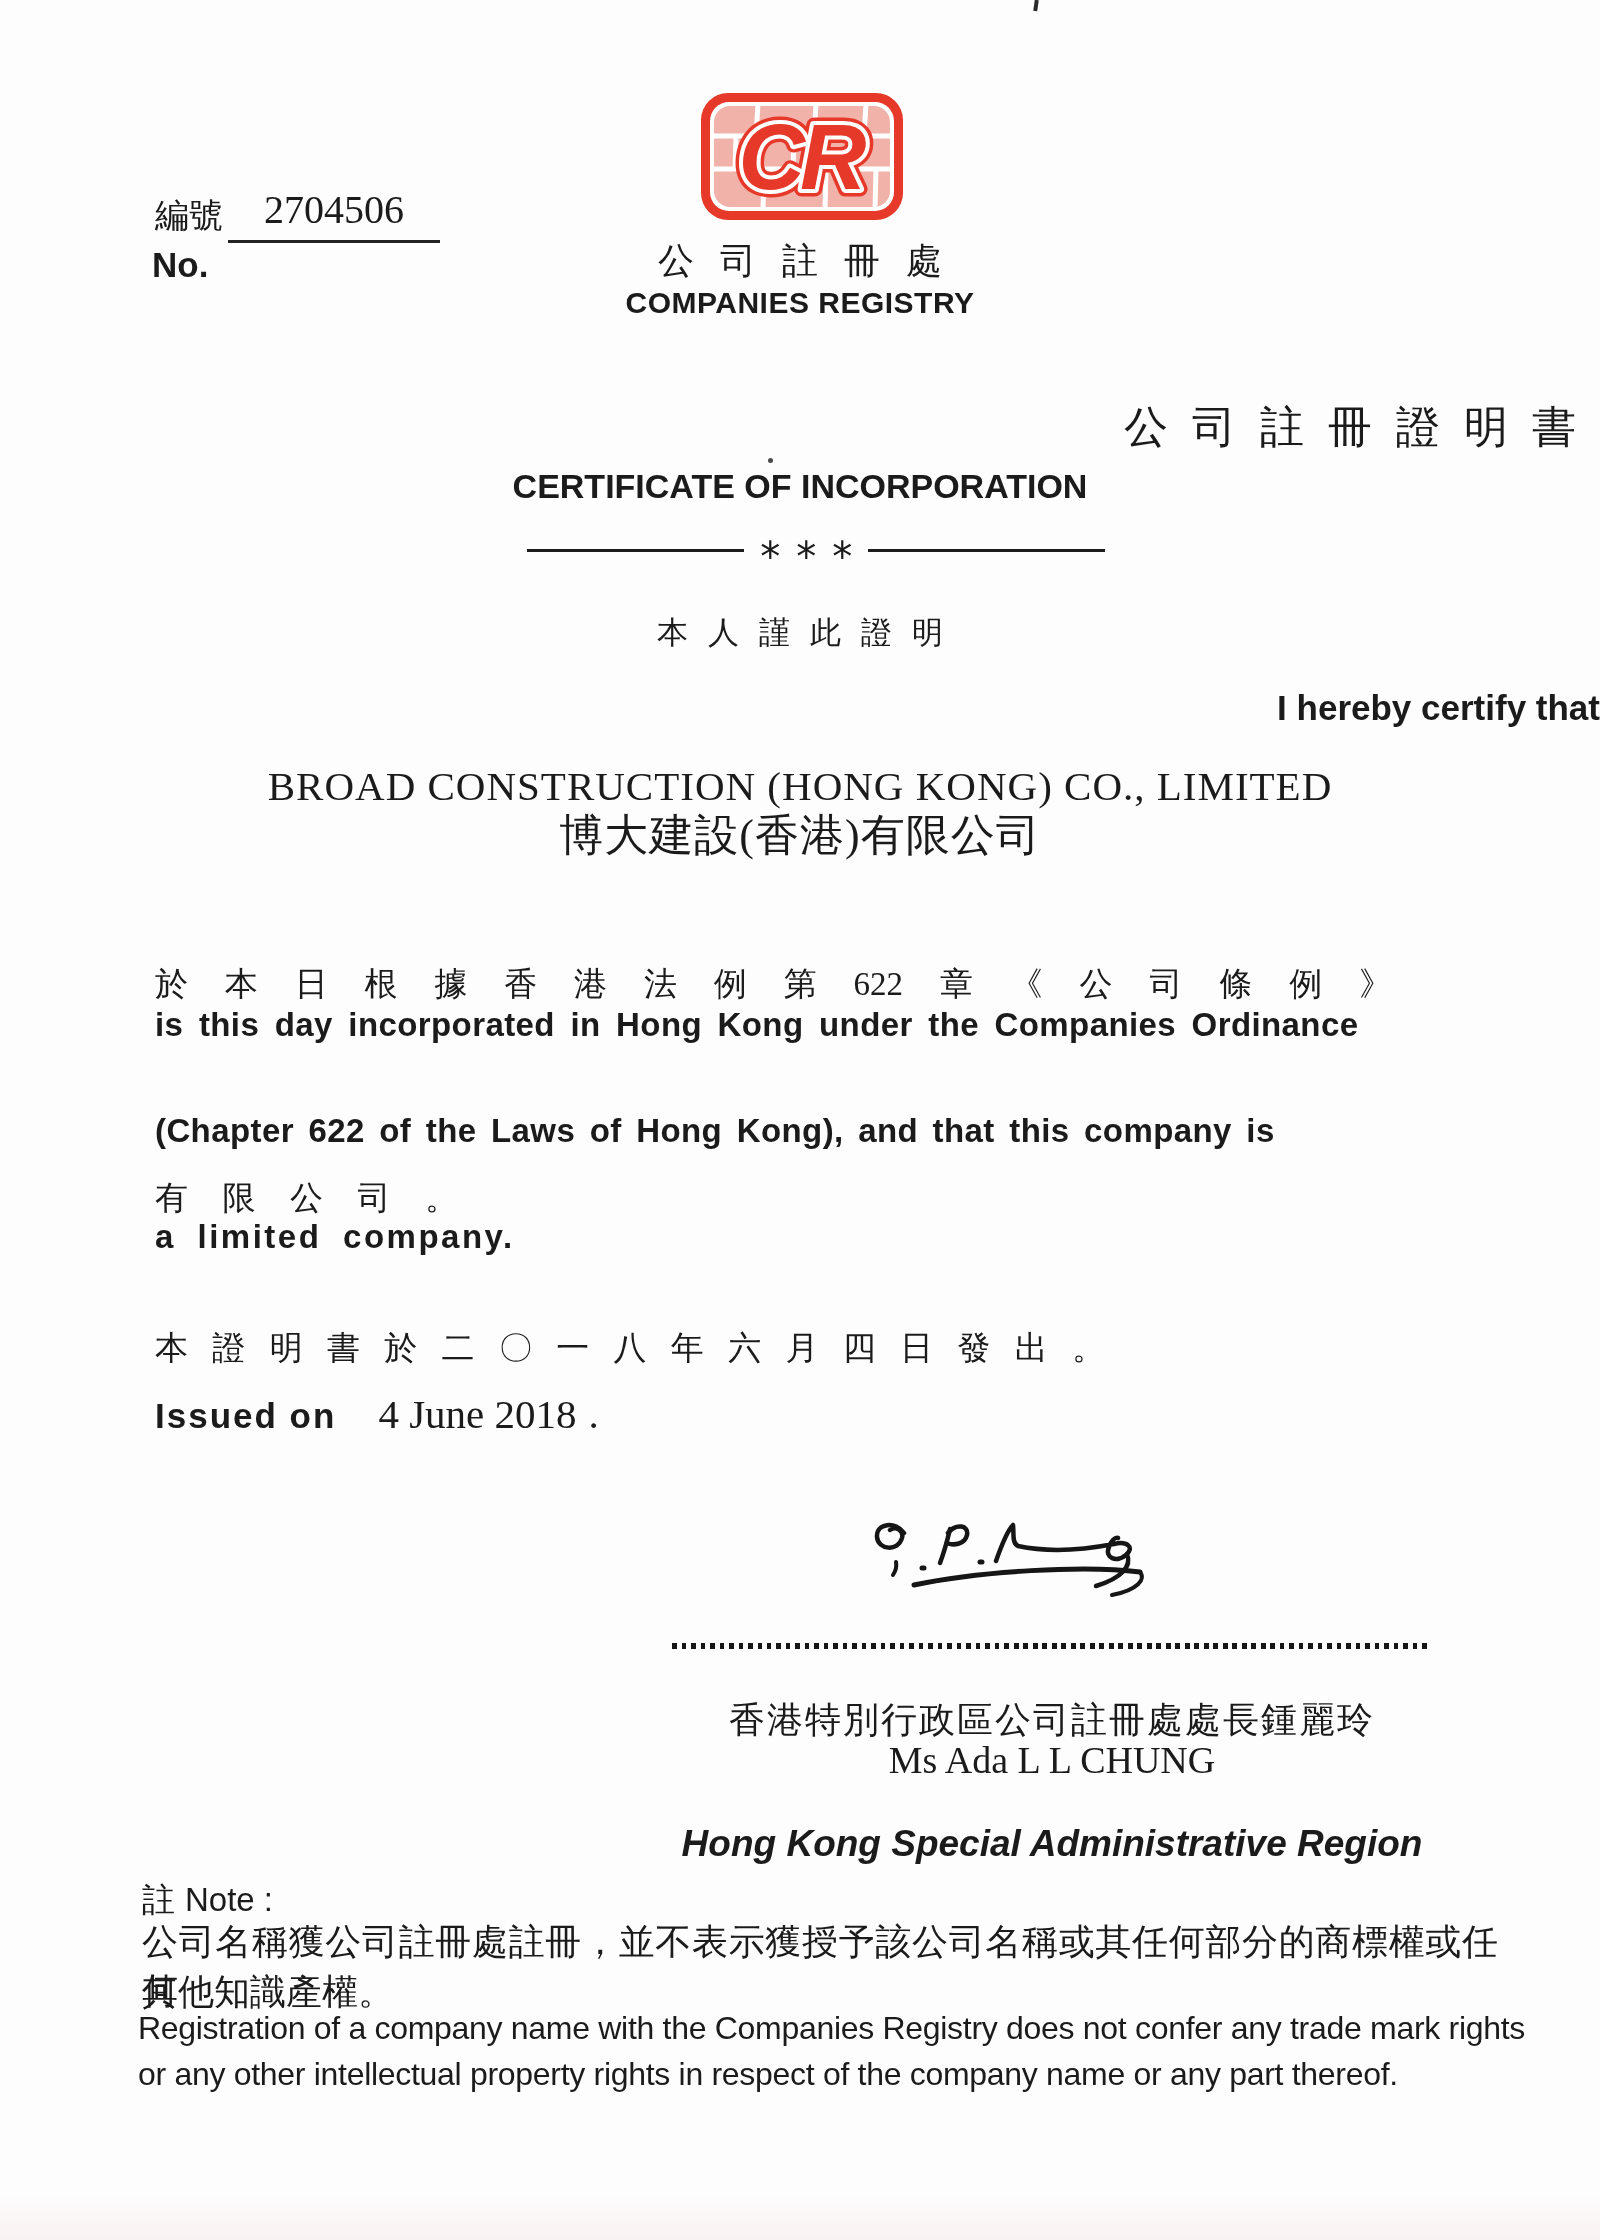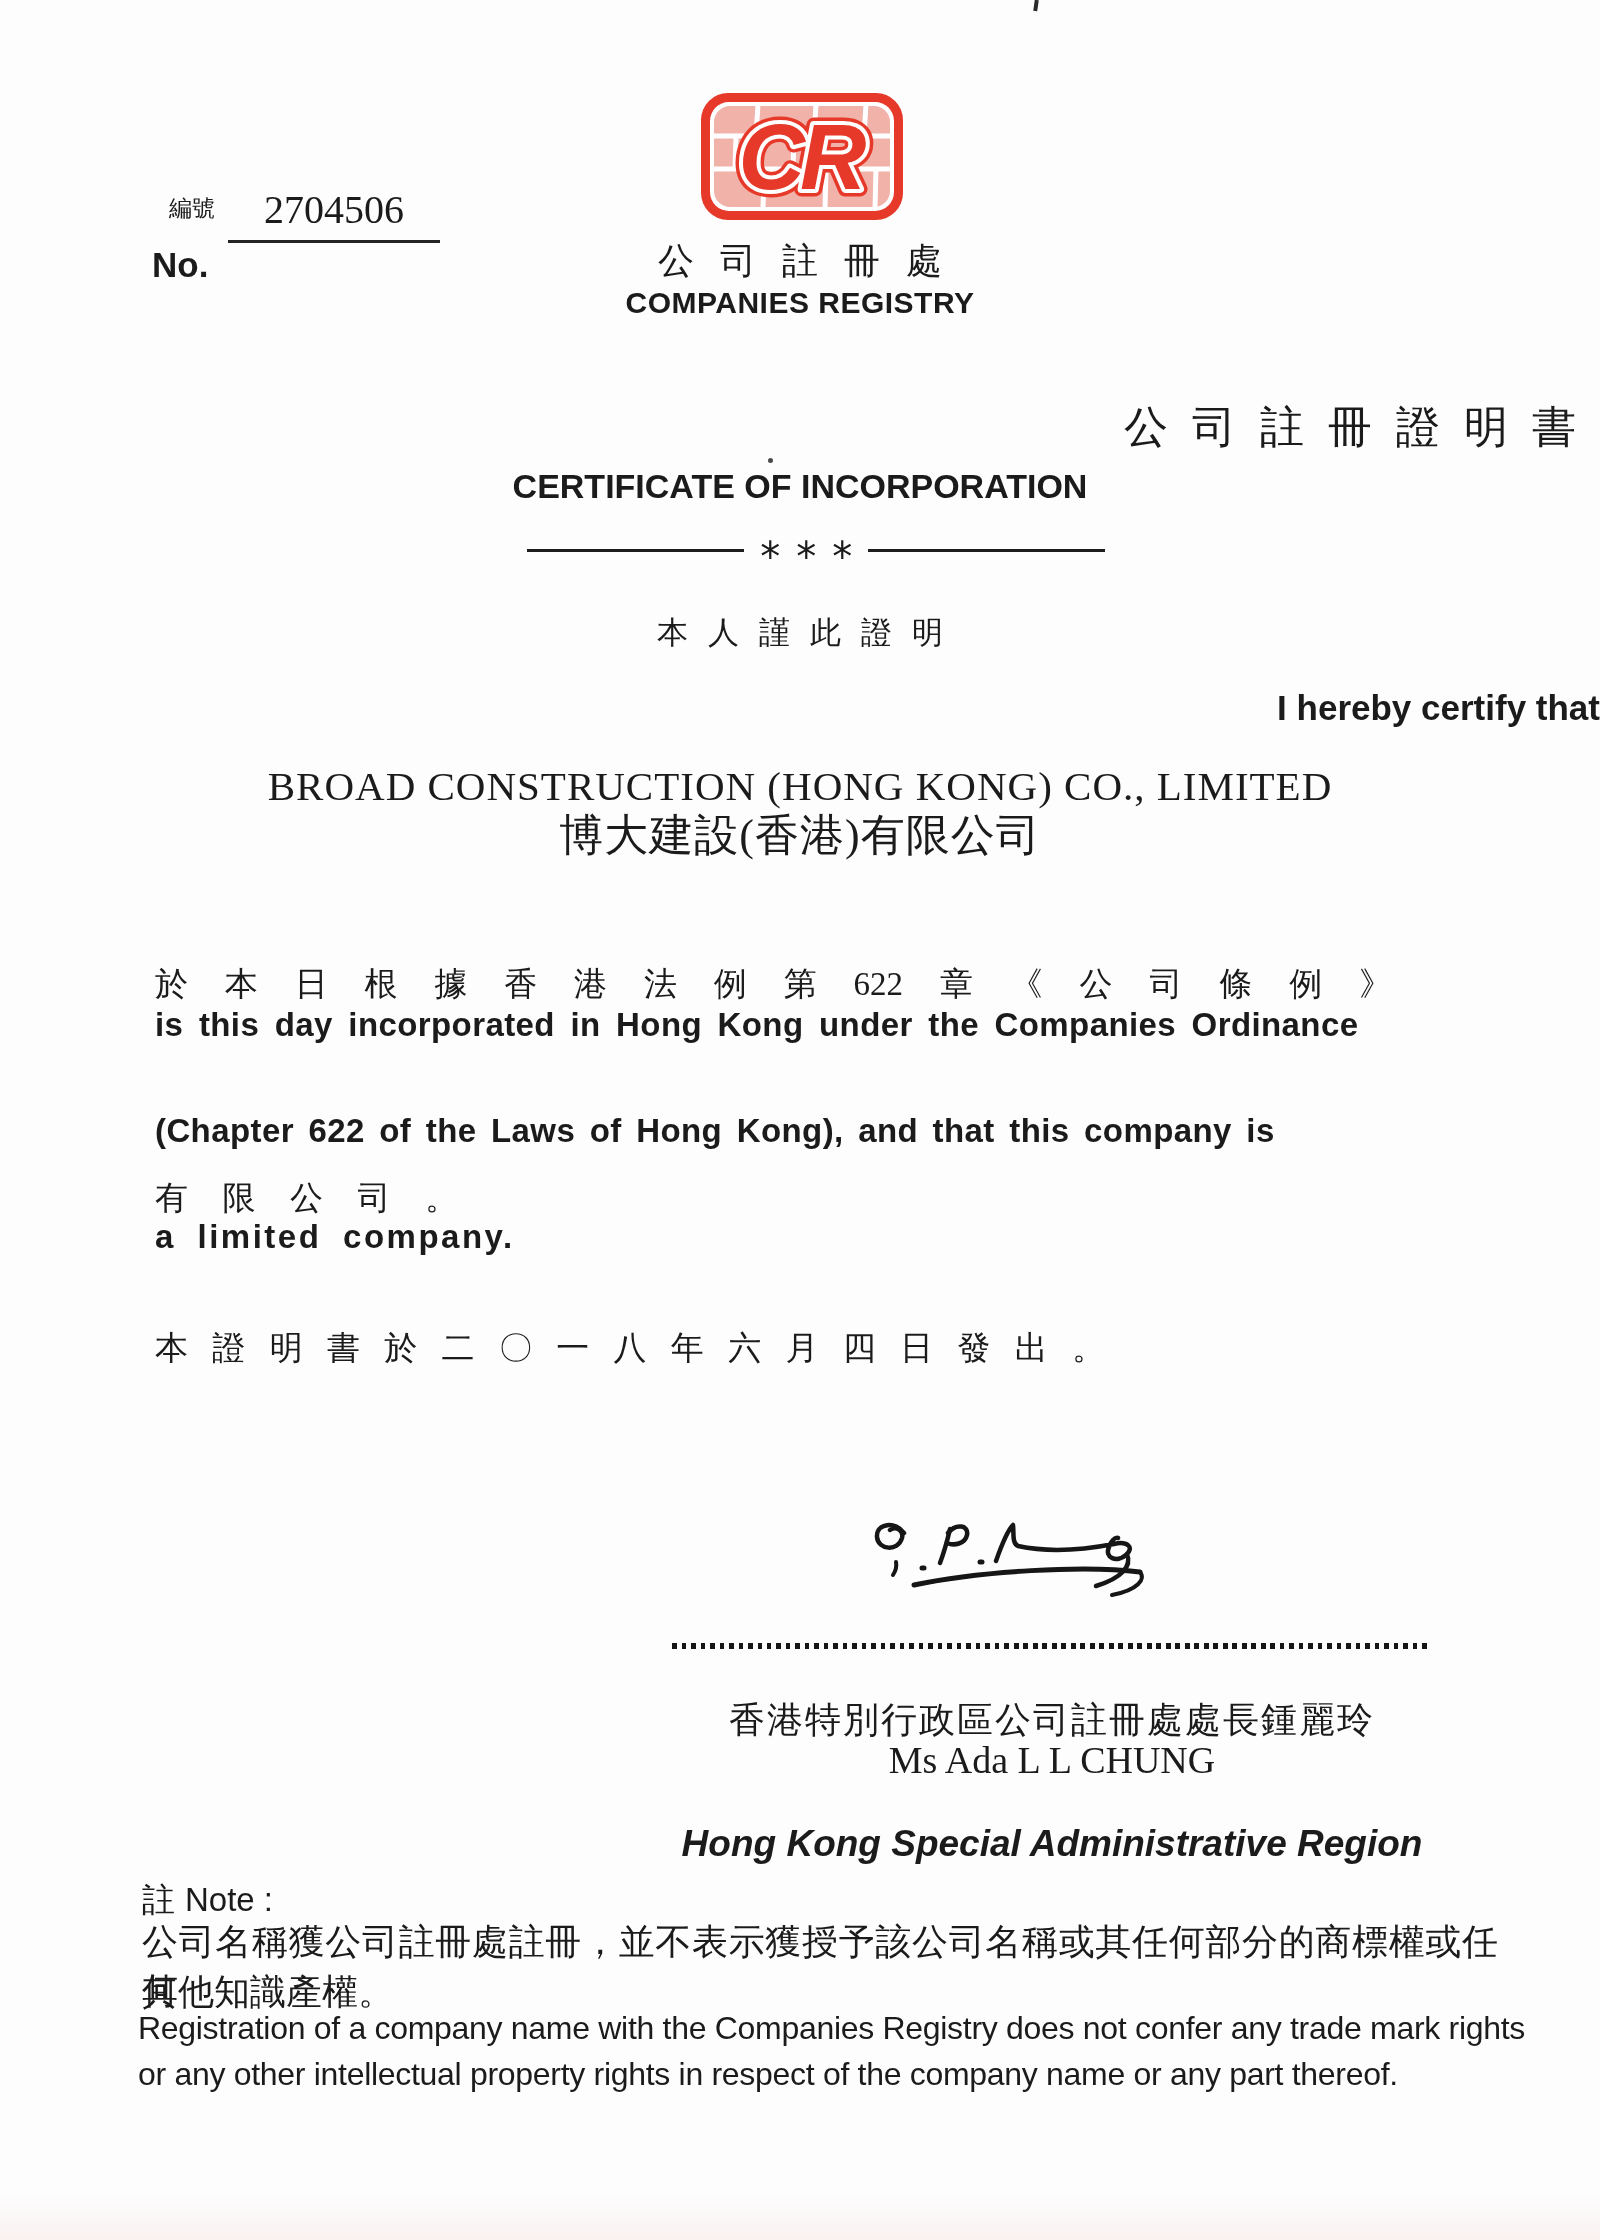--- a/index.html
+++ b/index.html
@@ -20,21 +20,21 @@
   .center{left:0;right:0;text-align:center;}
   .sans{font-family:"Liberation Sans",sans-serif;}
   .serif{font-family:"Liberation Serif",serif;}
   .cjk{font-family:"Liberation Serif",serif;}
   .b{font-weight:bold;}
   .bi{font-weight:bold;font-style:italic;}
   .just{text-align:justify;text-align-last:justify;-moz-text-align-last:justify;}
   .line{background:#1d1d1d;height:3px;}
 
   
-  .no-cn{left:169px;top:193px;font-size:23px;text-align:right;}
+  .no-cn{left:155px;top:193px;font-size:34px;text-align:right;}
   .no-val{left:228px;top:186px;width:212px;text-align:center;font-size:40px;}
   .no-rule{left:228px;top:240px;width:212px;height:3px;background:#242424;}
   .no-en{left:152px;top:245px;font-size:35px;}
 
   
   .logo{left:698px;top:90px;}
   .reg-cn{top:237px;font-size:36px;letter-spacing:26px;padding-left:26px;}
   .reg-en{top:286px;font-size:30px;letter-spacing:0.5px;}
 
   
@@ -151,20 +151,25 @@
 
   <div class="abs p1-cn cjk just">於本日根據香港法例第622章《公司條例》</div>
   <div class="abs p1-en sans b">is this day incorporated in Hong Kong under the Companies Ordinance</div>
 
   <div class="abs p2-en sans b">(Chapter 622 of the Laws of Hong Kong), and that this company is</div>
 
   <div class="abs p3-cn cjk just">有限公司。</div>
   <div class="abs p3-en sans b">a limited company.</div>
 
   <div class="abs iss-cn cjk just">本證明書於二〇一八年六月四日發出。</div>
+  <div class="abs iss-row">
+    <span class="iss-label sans b">Issued on</span>
+    <span class="iss-date serif">4 June 2018</span>
+    <span class="iss-dot serif">.</span>
+  </div>
 
   <svg class="abs sig" width="310" height="100" viewBox="0 0 310 100">
     <g fill="none" stroke="#161616" stroke-linecap="round" stroke-linejoin="round">
       <path stroke-width="4.5" d="M54,17 C46,5 26,7 27,21 C28,34 48,36 52,22 C54,14 46,10 40,14"></path>
       <path stroke-width="4" d="M46,46 C47,51 45,56 43,59"></path>
       <path stroke-width="5" d="M72,52 l2,0"></path>
       <path stroke-width="4.5" d="M100,13 C97,26 93,39 90,47"></path>
       <path stroke-width="4.5" d="M98,17 C106,7 119,9 117,19 C115,28 104,30 97,27"></path>
       <path stroke-width="5" d="M130,46 l2,0"></path>
       <path stroke-width="4.5" d="M146,45 C152,28 159,13 163,9 C164,18 162,27 168,30 C205,38 243,32 264,28 C277,25 285,31 276,39 C267,47 254,42 259,31 C261,25 265,21 268,22"></path>

